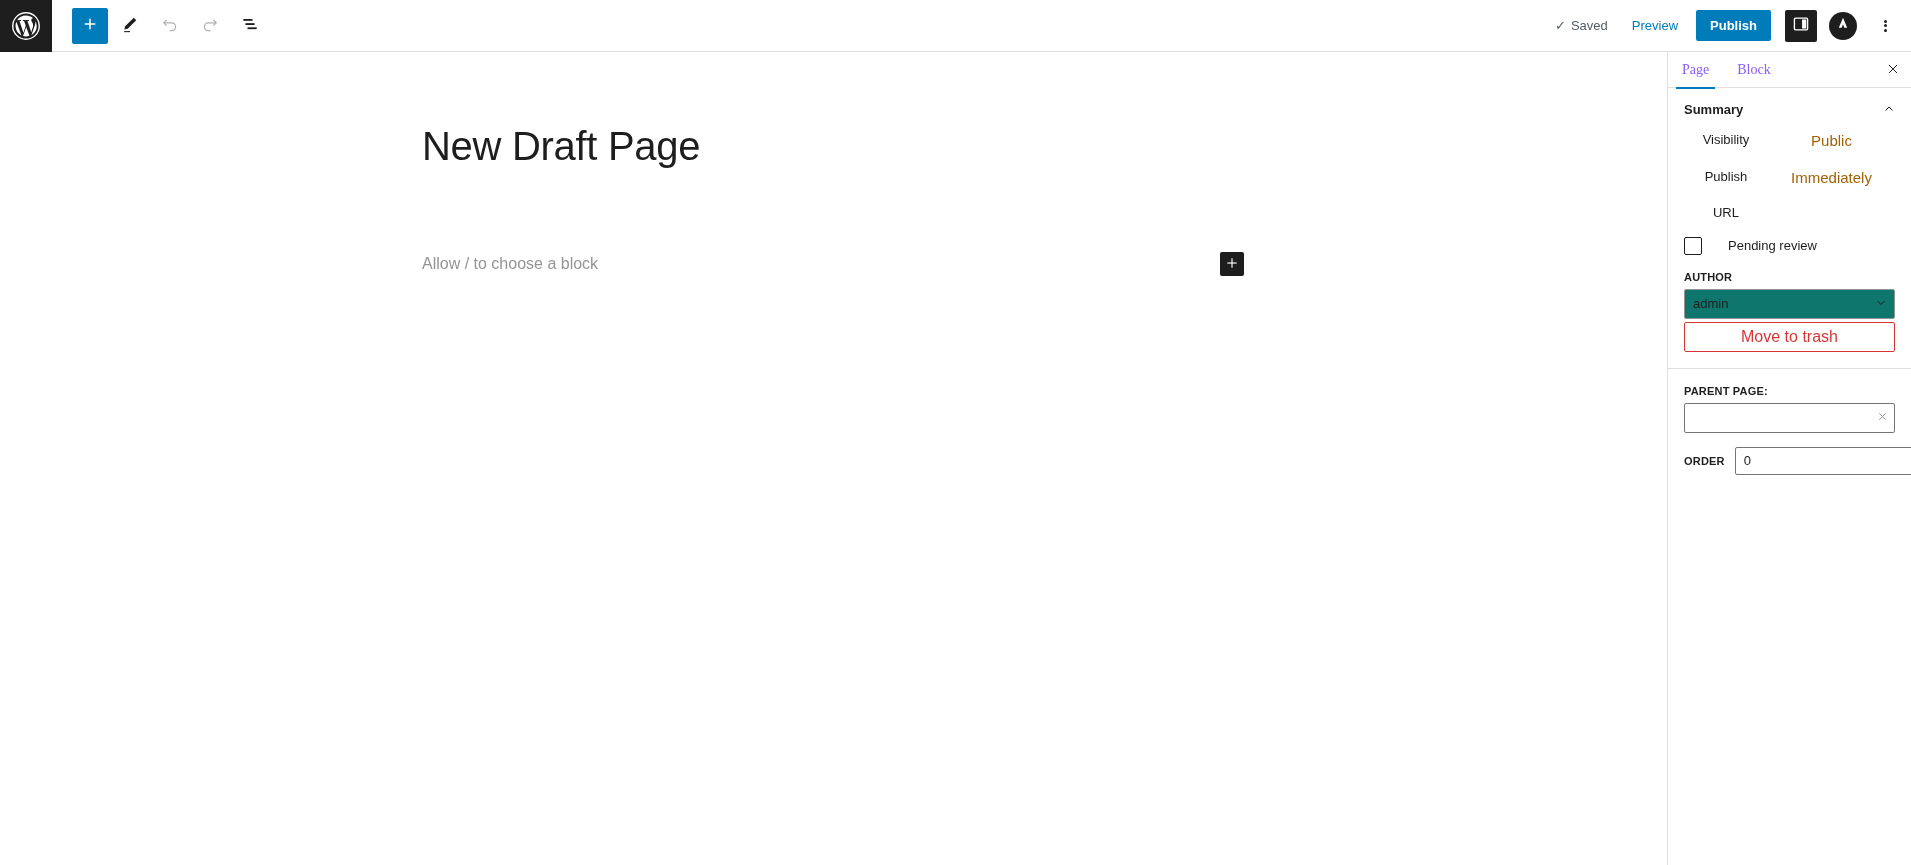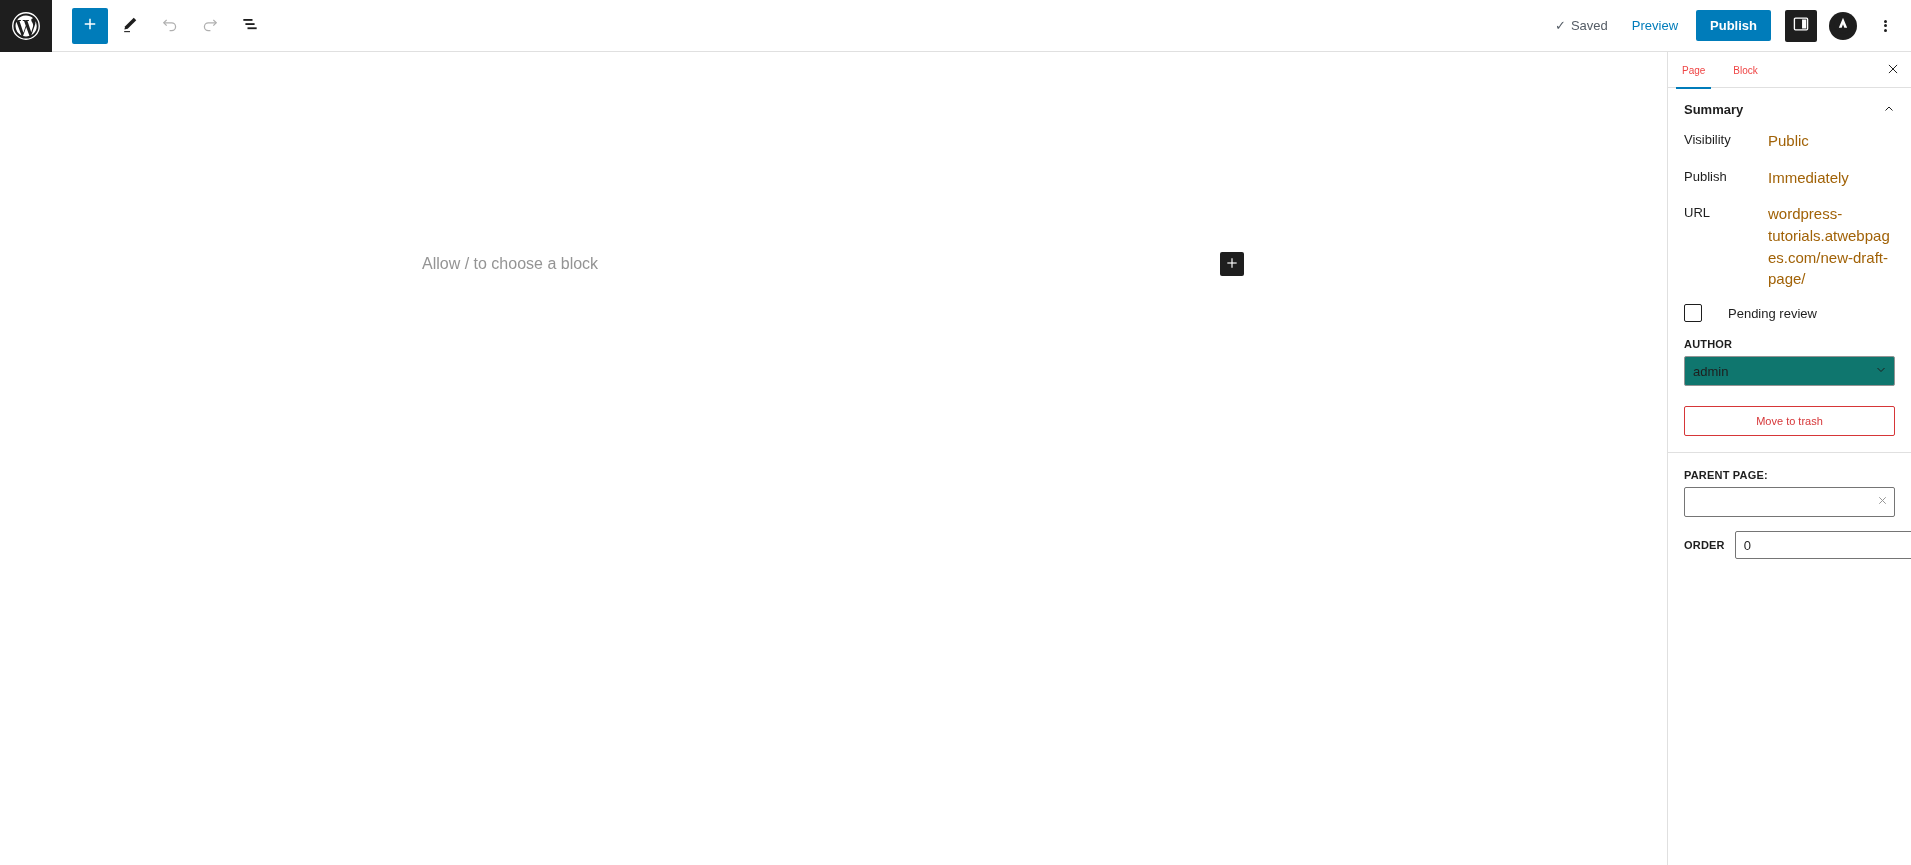--- a/index.html
+++ b/index.html
@@ -127,23 +127,23 @@
     color: #1e1e1e;
   }
   .sb-tabs {
     display: flex; align-items: stretch;
     height: 36px; position: relative;
     border-bottom: 1px solid #e0e0e0;
   }
   .sb-tab {
     padding: 0 14px; height: 36px;
     display: flex; align-items: center;
-    font-size: 10px; color: #ef4444;
+    font-size: 14px; color: #8b5cf6;
     background: none; border: none; cursor: pointer;
-    font-family: Liberation Sans, sans-serif; position: relative;
+    font-family: Liberation Serif, serif; position: relative;
   }
   .sb-tab.active { font-weight: 400; }
   .sb-tab.active::after {
     content: ""; position: absolute;
     left: 8px; right: 8px; bottom: -1px; height: 2px;
     background: #007cba;
   }
   .sb-close {
     margin-left: auto; width: 36px; height: 36px;
     display: flex; align-items: center; justify-content: center;
@@ -155,21 +155,21 @@
   .panel-head {
     height: 42px; display: flex; align-items: center;
     justify-content: space-between;
     cursor: pointer;
   }
   .panel-title { font-size: 13px; font-weight: 600; color: #1e1e1e; }
   .chev { width: 12px; height: 12px; flex: none; }
 
   .row {
     display: flex; align-items: flex-start;
-    margin-bottom: 14px; line-height: 1.5;
+    margin-bottom: 14px; line-height: 1.5; text-align: center;
   }
   .row-label {
     width: 84px; flex: none;
     font-size: 13px; color: #1e1e1e;
   }
   .row-value {
     font-size: 15px; color: #a16207; cursor: pointer;
     word-break: break-word; flex: 1;
   }
   .row-value.link-url { line-height: 1.45; }
@@ -197,23 +197,23 @@
     font-size: 13px; color: #1e1e1e;
     font-family: inherit;
     border: 1px solid #949494; border-radius: 2px;
     background: #0f766e; appearance: none; cursor: pointer;
   }
   .select-chev {
     position: absolute; right: 8px; top: 50%;
     transform: translateY(-50%); pointer-events: none;
   }
   .trash-btn {
-    width: 100%; height: 30px; margin-top: 20px;
+    width: 100%; height: 30px; margin-top: 3px;
     background: #fff; border: 1px solid #d63638;
-    color: #d63638; font-size: 11px; border-radius: 2px;
+    color: #d63638; font-size: 16px; border-radius: 2px;
     cursor: pointer; font-family: inherit;
   }
 
   .parent-input-wrap { position: relative; }
   .parent-input {
     width: 100%; height: 30px;
     border: 1px solid #757575; border-radius: 2px;
     background: #fff; padding: 0 26px 0 8px;
     font-size: 13px; font-family: inherit; color: #1e1e1e;
   }
@@ -331,20 +331,21 @@
       <span>
         <span class="kebab-dot"></span>
           <span class="kebab-dot"></span>
           <span class="kebab-dot"></span>
       </span>
     </button>
   </div>
 </div>
 
 <div class="canvas">
+  <div class="post-title">New Draft Page</div>
   <div class="block-placeholder">Allow / to choose a block</div>
   <button class="inline-inserter">
     <span>
       <svg width="14" height="14" viewBox="0 0 24 24">
           <path d="M11 4h2v16h-2z" fill="#fff"></path>
           <path d="M4 11h16v2H4z" fill="#fff"></path>
         </svg>
     </span>
   </button>
 </div>
@@ -378,21 +379,20 @@
       <span class="row-value">Public</span>
     </div>
 
     <div class="row">
       <span class="row-label">Publish</span>
       <span class="row-value">Immediately</span>
     </div>
 
     <div class="row">
       <span class="row-label">URL</span>
-      <span class="row-value link-url">wordpress-tutorials.atwebpages.com/new-draft-page/</span>
     </div>
 
     <div class="checkrow">
       <span class="cbox"></span>
       <label>Pending review</label>
     </div>
 
     <span class="field-label">AUTHOR</span>
     <div class="select-wrap">
       <select class="author-select">

